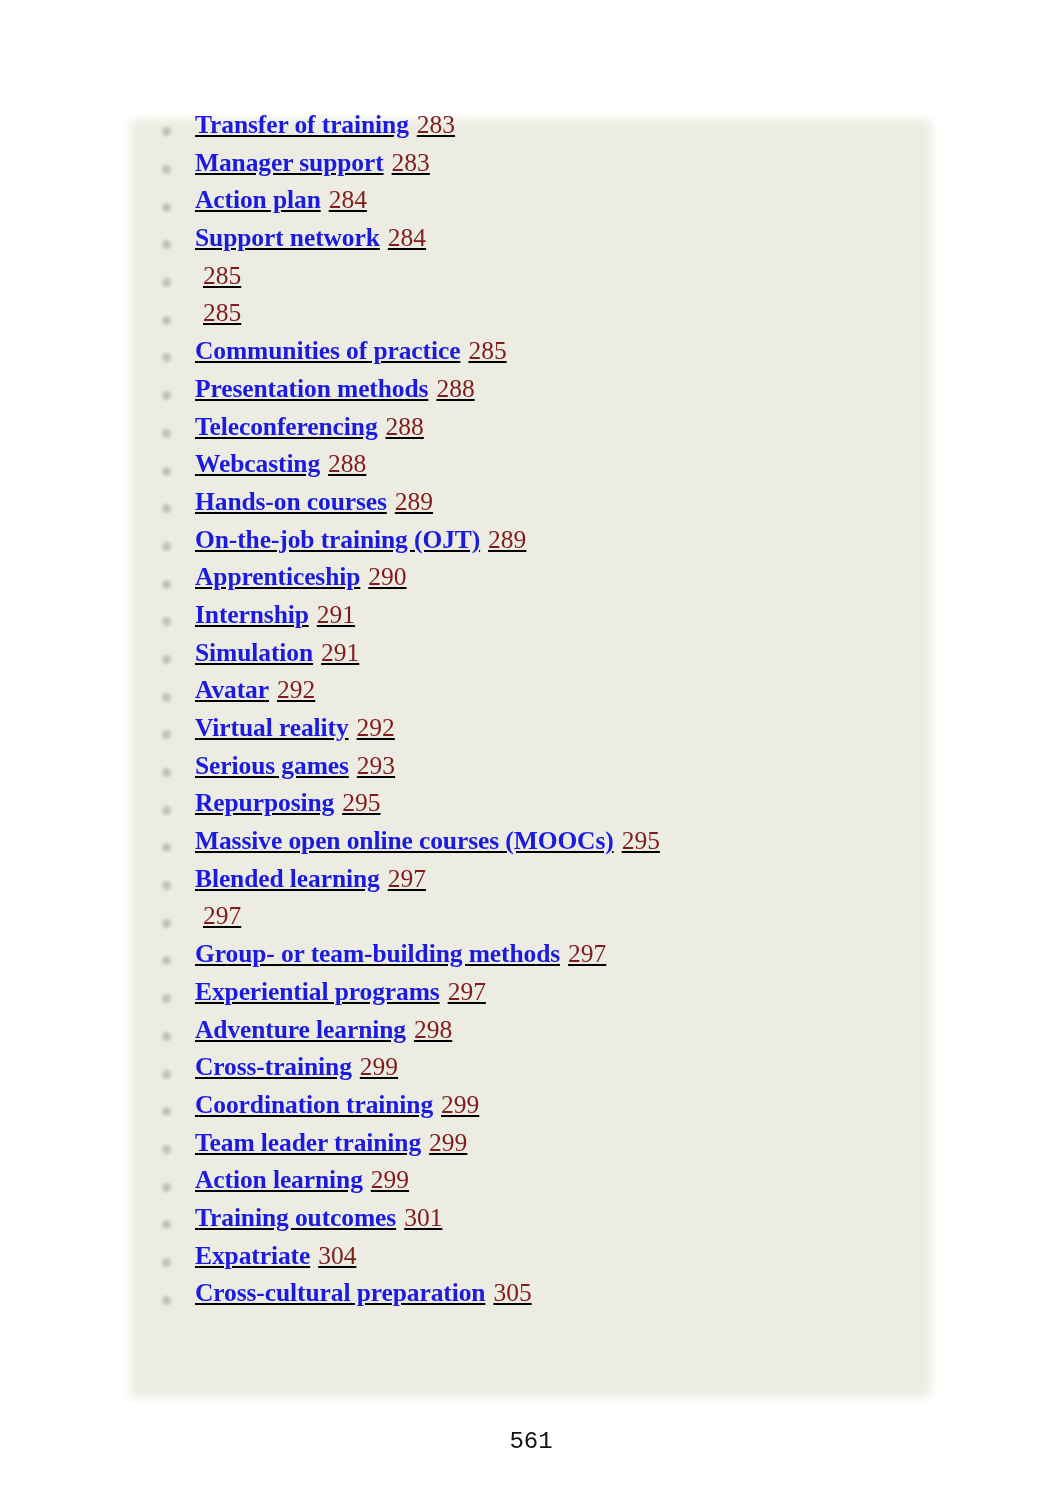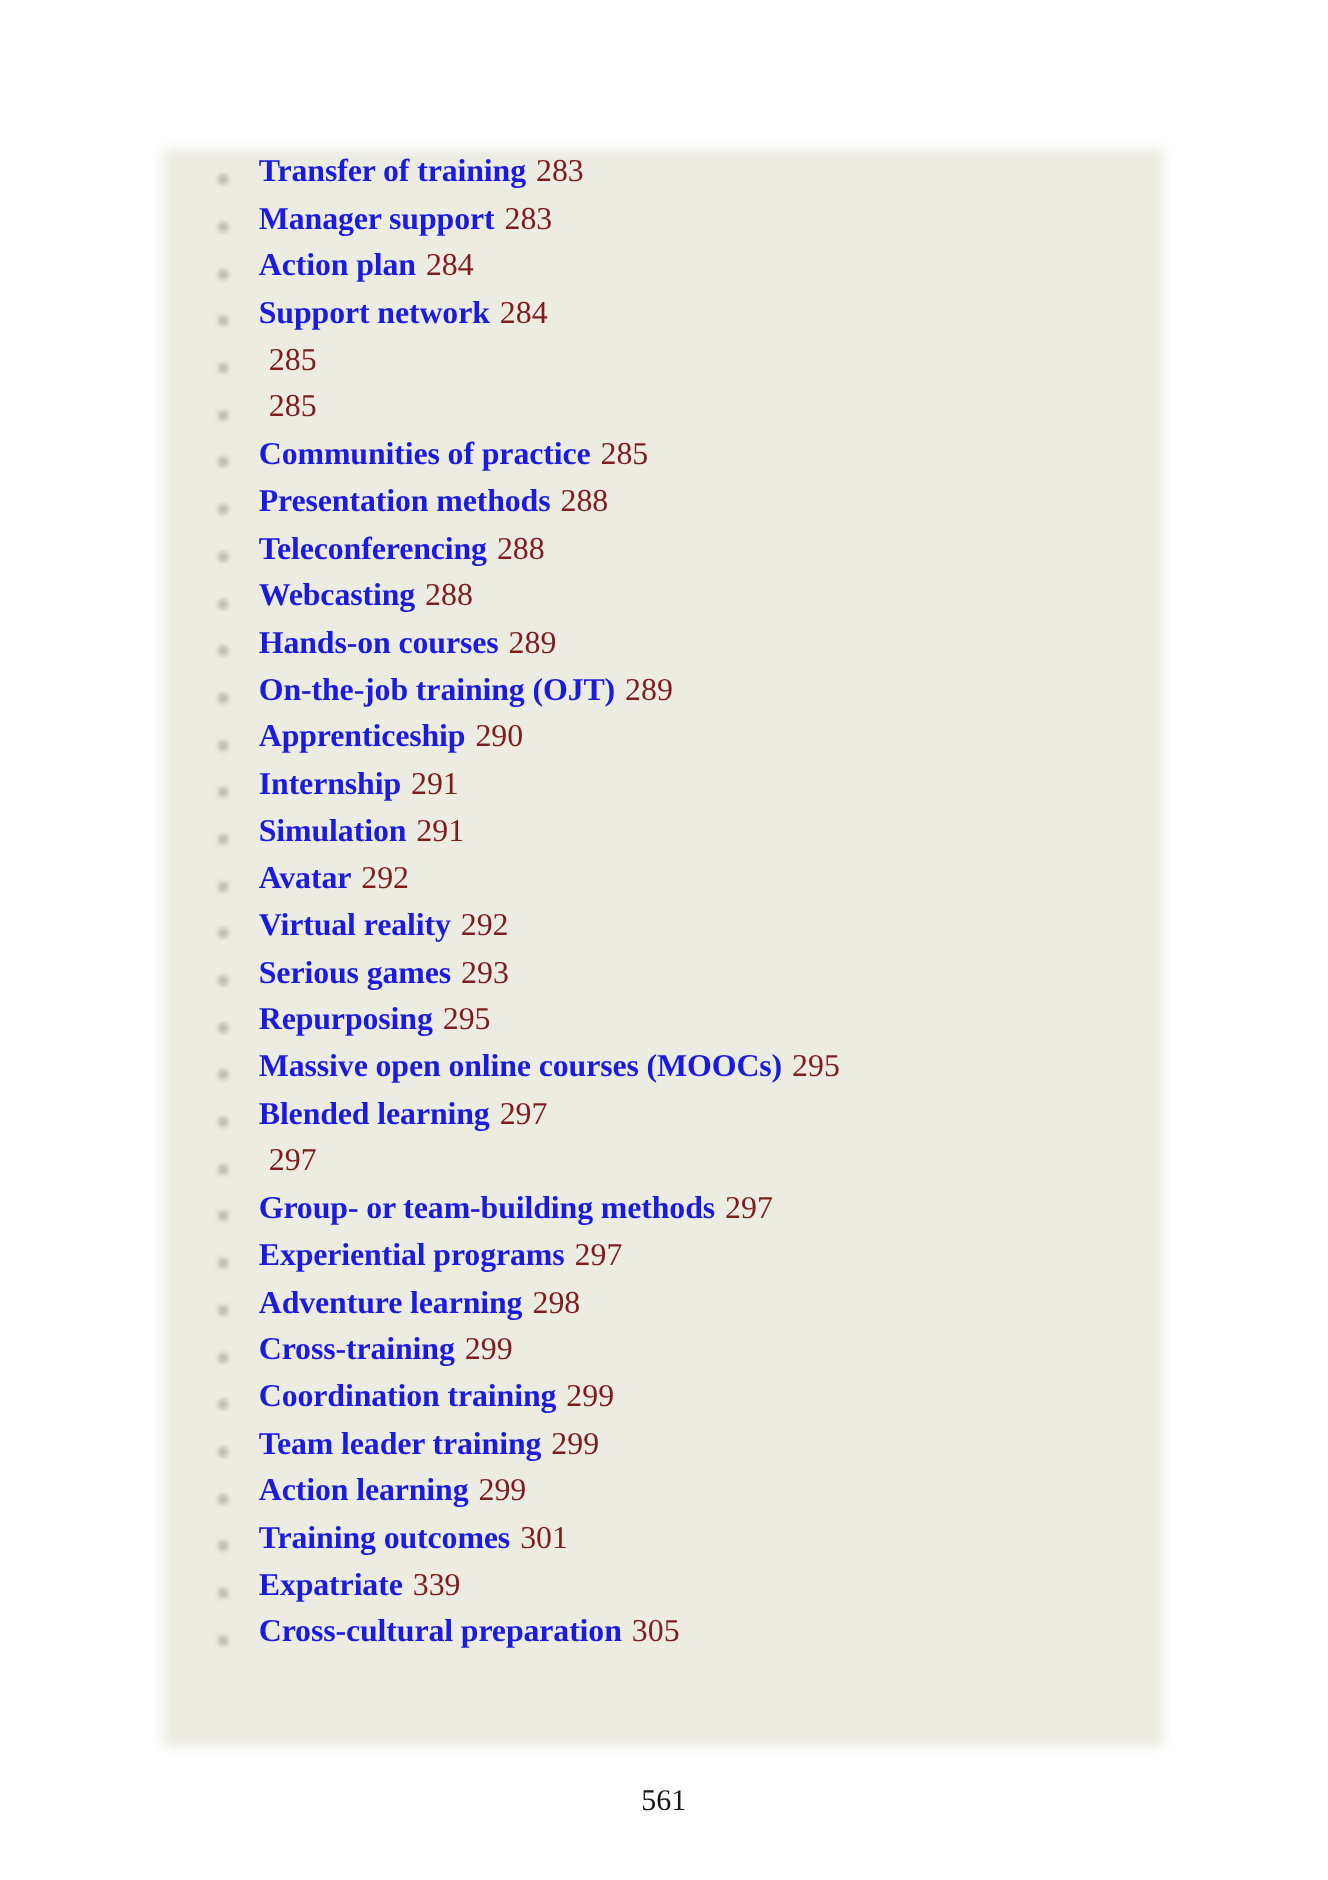--- a/index.html
+++ b/index.html
@@ -39,23 +39,24 @@
       linear-gradient(to bottom, rgba(0,0,0,0) 0px, rgba(0,0,0,1) 14px, rgba(0,0,0,1) calc(100% - 14px), rgba(0,0,0,0) 100%);
     mask-composite: intersect;
   }
 
   
   #toc-list {
     position: absolute;
     left: 122px;
     top: 112px;
     width: 816px;
-    margin: 12px;
+    margin: 0;
     padding: 0;
     list-style: none;
+    text-decoration: underline;
   }
 
   .toc-entry {
     display: flex;
     align-items: baseline;
     height: 37.7px;
     padding-left: 38px;
     white-space: nowrap;
   }
 
@@ -101,21 +102,21 @@
   }
 
   #page-number {
     position: absolute;
     left: 0;
     right: 0;
     top: 1428px;
     text-align: center;
     font-size: 24px;
     color: #151515;
-    font-family: Liberation Serif, serif;
+    font-family: Liberation Mono, monospace;
   }
 </style>
 </head>
 <body>
 
 <div id="page">
 
   <div id="content-panel"></div>
 
   <ul id="toc-list">
@@ -262,21 +263,21 @@
         <span class="entry-page">299</span>
       </li>
       <li class="toc-entry">
         <span class="bullet-icon"></span>
         <span class="entry-title">Training outcomes</span>
         <span class="entry-page">301</span>
       </li>
       <li class="toc-entry">
         <span class="bullet-icon"></span>
         <span class="entry-title">Expatriate</span>
-        <span class="entry-page">339</span>
+        <span class="entry-page">304</span>
       </li>
       <li class="toc-entry">
         <span class="bullet-icon"></span>
         <span class="entry-title">Cross-cultural preparation</span>
         <span class="entry-page">305</span>
       </li>
     </ul>
 
   <div id="page-number">561</div>
 

